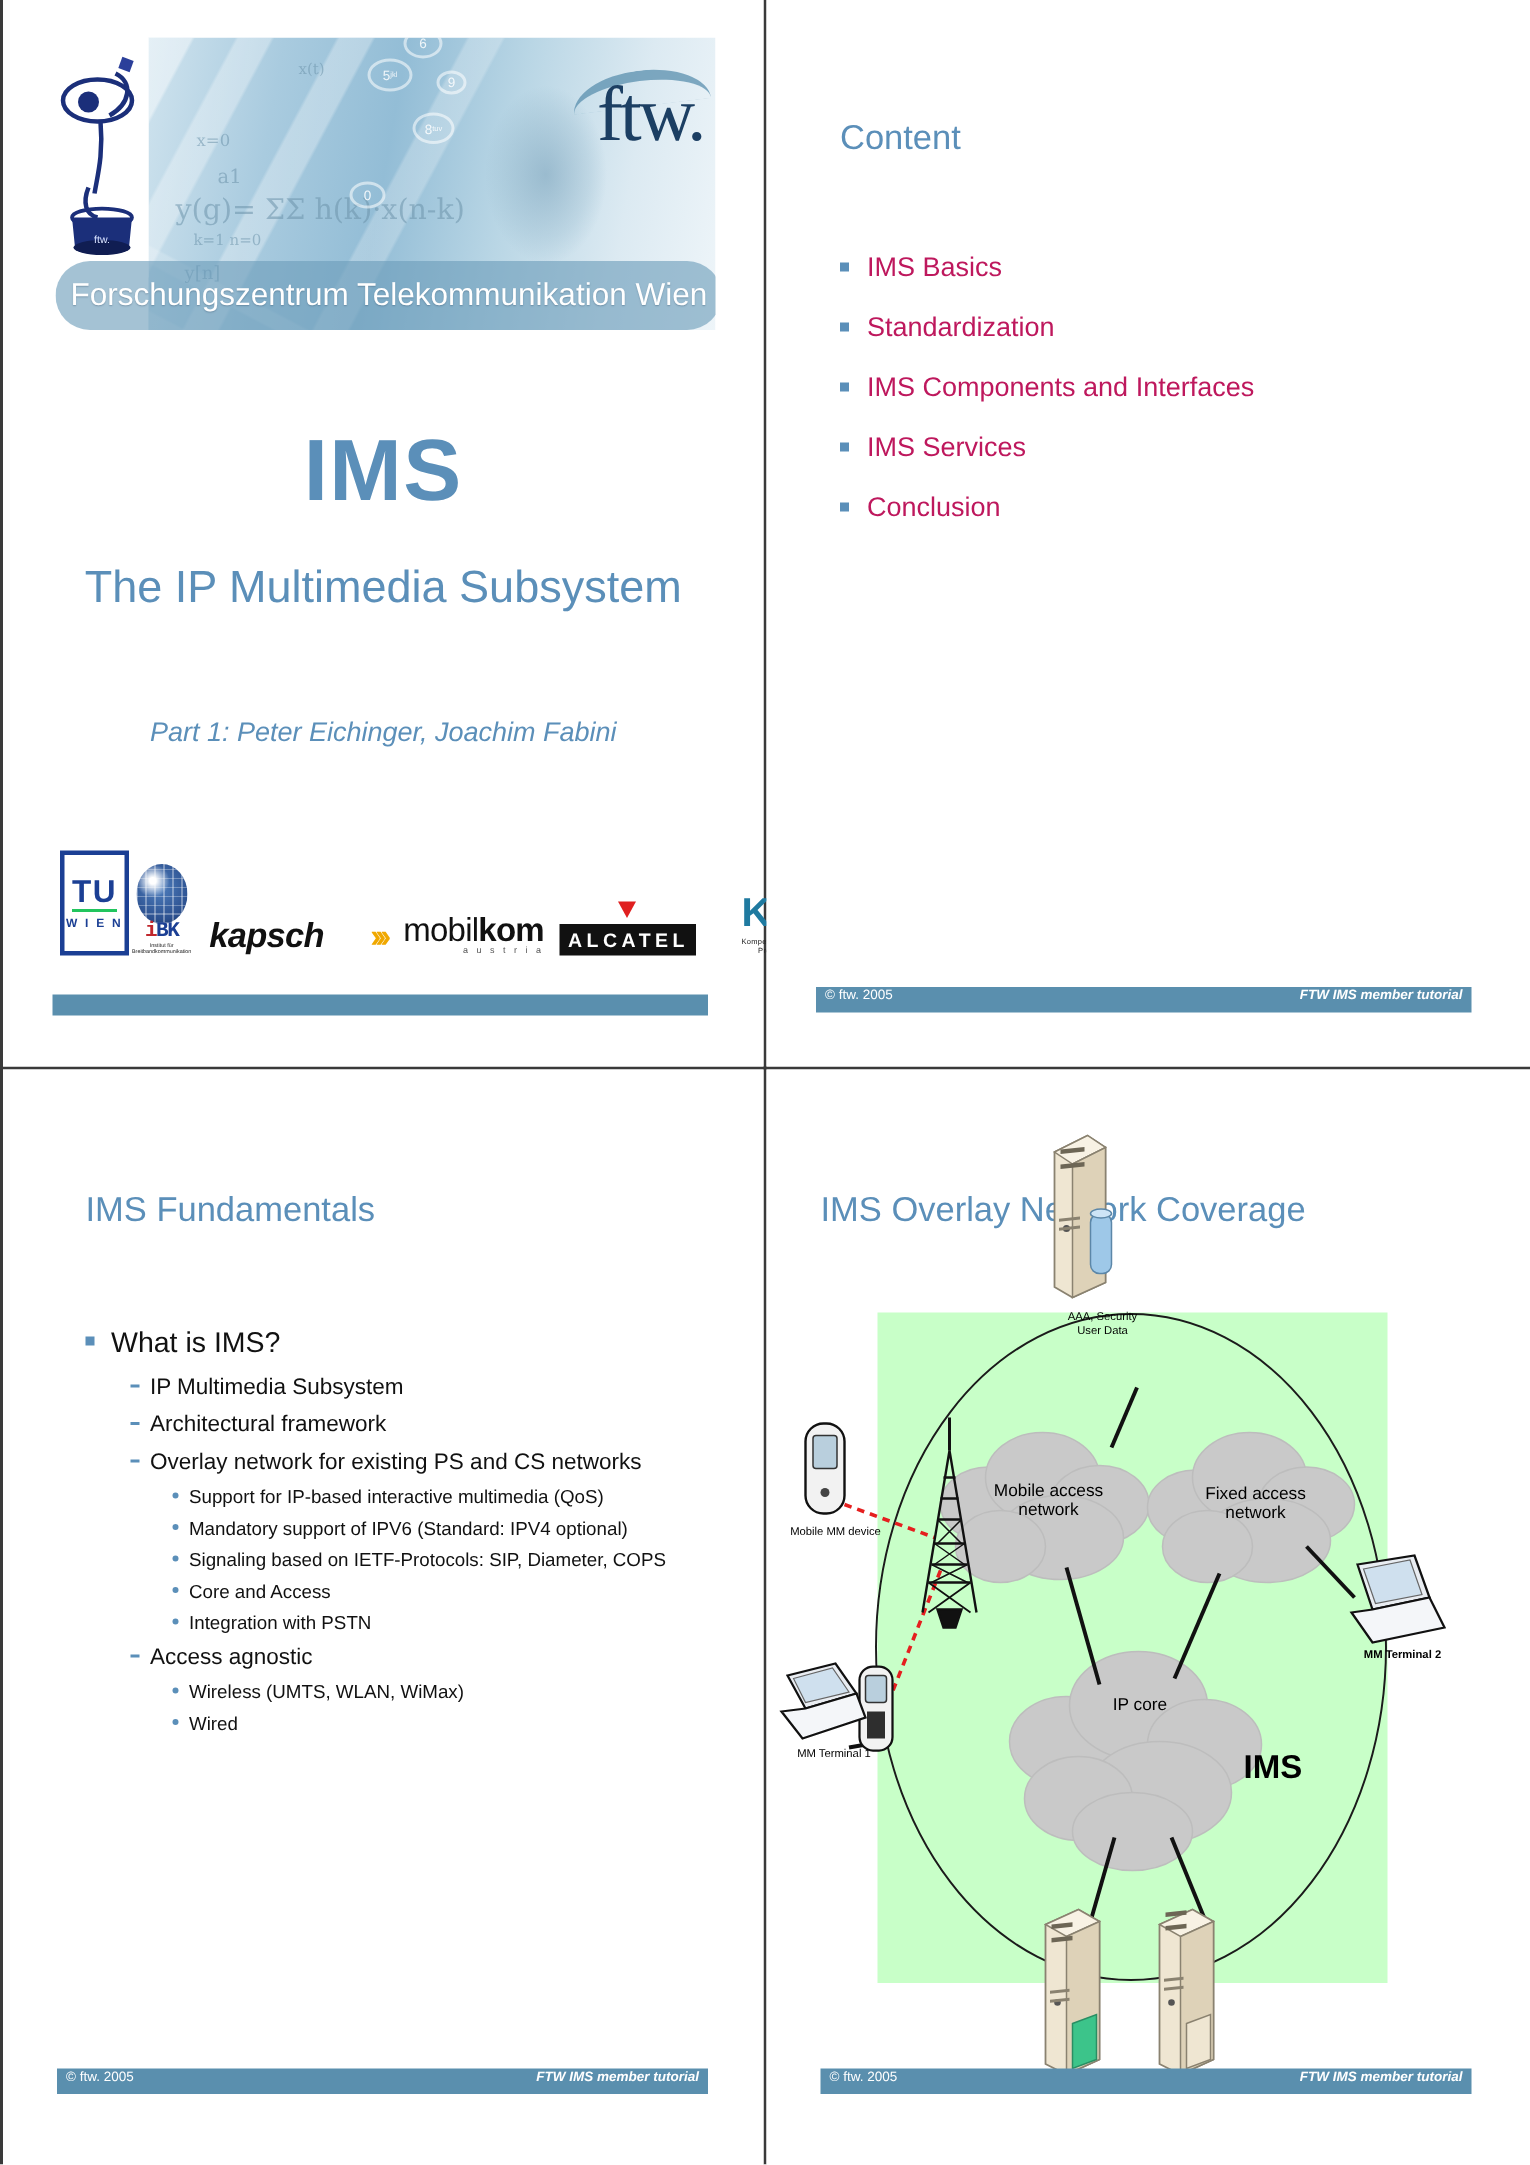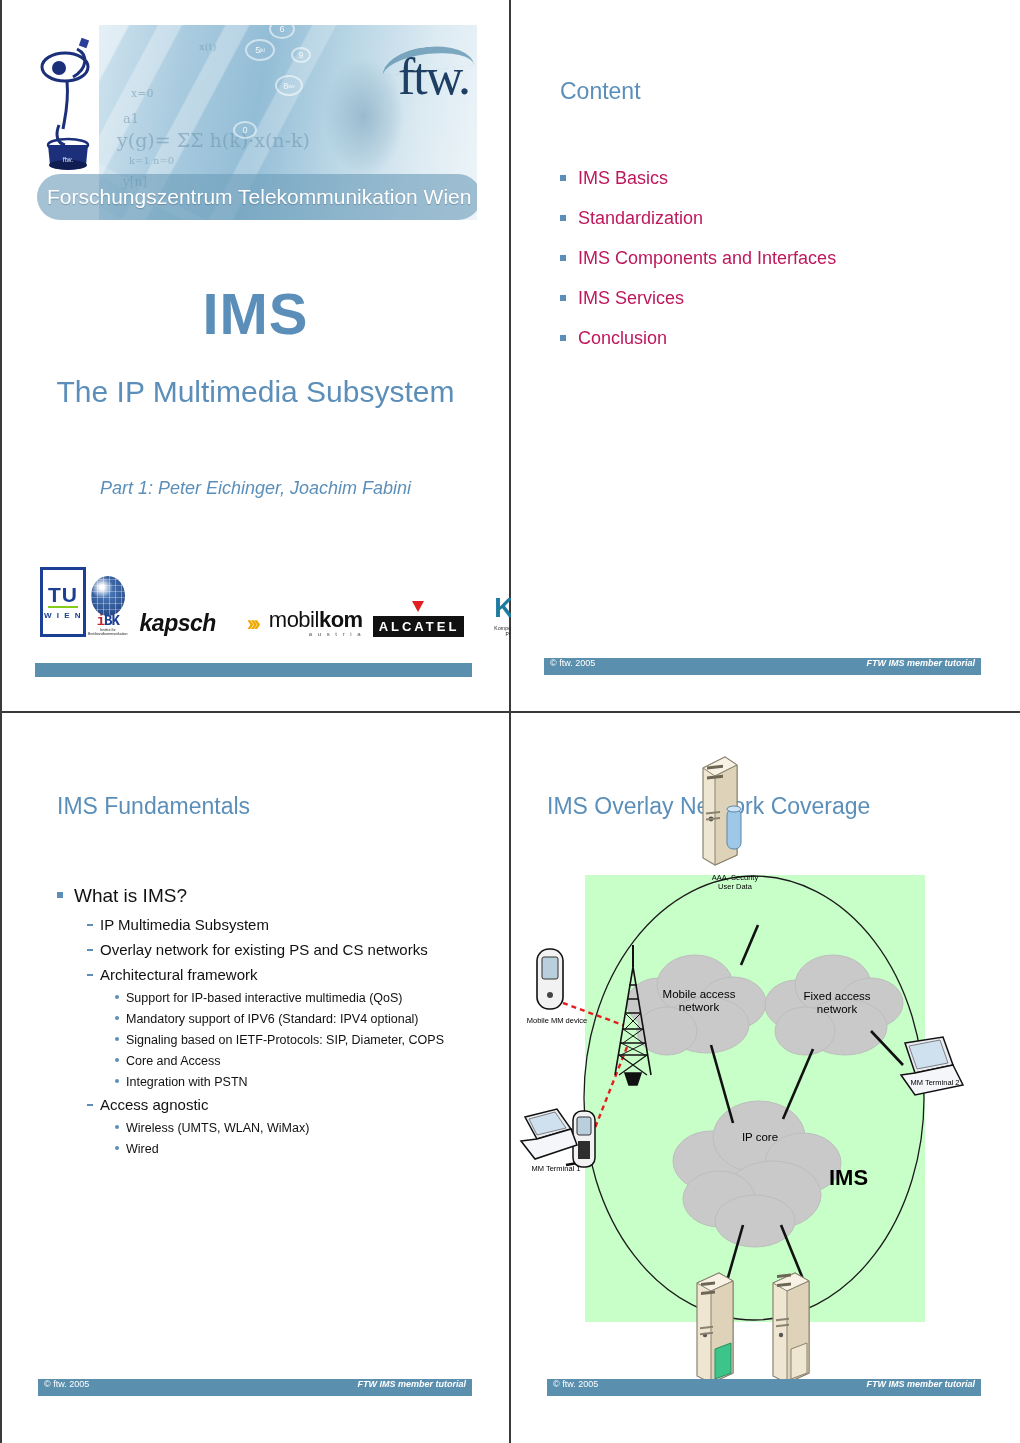--- a/index.html
+++ b/index.html
@@ -117,21 +117,21 @@
     position: absolute; left: 38px; top: 565px; width: 450px; height: 72px;
     display: flex; align-items: flex-end; gap: 0px;
   }
   .logo { position: relative; display: flex; align-items: flex-end; }
 
   .tu-logo {
     width: 46px; height: 70px; border: 3px solid #1b3f94; background: #fff;
     display: flex; flex-direction: column; align-items: center; justify-content: center;
     color: #1b3f94; font-weight: bold; line-height: 1;
   }
-  .tu-logo .tu { font-size: 21px; letter-spacing: 1px; border-bottom: 2px solid #84cc16; padding-bottom: 1px;}
+  .tu-logo .tu { font-size: 21px; letter-spacing: 1px; border-bottom: 2px solid #22c55e; padding-bottom: 1px;}
   .tu-logo .wien { font-size: 8px; letter-spacing: 1.5px; margin-top: 4px; }
 
   .ibk-wrap { margin-left: 2px; width: 68px; text-align: center; }
   .globe {
     width: 34px; height: 40px; margin: 0 auto;
     border-radius: 50%;
     background:
       radial-gradient(circle at 32% 28%, #ffffff 0 6%, rgba(255,255,255,0) 30%),
       repeating-linear-gradient(90deg, rgba(255,255,255,.35) 0 1px, rgba(255,255,255,0) 1px 6px),
       repeating-linear-gradient(0deg, rgba(255,255,255,.30) 0 1px, rgba(255,255,255,0) 1px 6px),
@@ -214,21 +214,21 @@
   <div class="edge-l"></div>
   <div class="sep-v"></div>
   <div class="sep-h"></div>
 
   <div class="slide s1">
 
     <div class="banner">
       <div class="banner-photo">
         <div class="face"></div>
         <div class="wb" style="left:32px; top:62px; font-size:11px;">x=0</div>
-        <div class="wb" style="left:24px; top:86px; font-size:13px;">a1</div>
+        <div class="wb" style="left:46px; top:86px; font-size:13px;">a1</div>
         <div class="wb" style="left:18px; top:104px; font-size:19px;">y(g)= ΣΣ h(k)·x(n-k)</div>
         <div class="wb" style="left:30px; top:130px; font-size:10px;">k=1 n=0</div>
         <div class="wb" style="left:24px; top:150px; font-size:12px;">y[n]</div>
         <div class="wb" style="left:100px; top:16px; font-size:10px;">x(t)</div>
         <div class="dial-circle" style="left:146px; top:14px; width:30px; height:22px;">5<span style="font-size:5px">jkl</span></div>
         <div class="dial-circle" style="left:176px; top:50px; width:28px; height:21px;">8<span style="font-size:5px">tuv</span></div>
         <div class="dial-circle" style="left:170px; top:-6px; width:26px; height:20px;">6</div>
         <div class="dial-circle" style="left:192px; top:22px; width:20px; height:16px;">9</div>
         <div class="dial-circle" style="left:134px; top:96px; width:24px; height:18px;">0</div>
         <div class="ftw-swoosh"></div>
@@ -346,25 +346,25 @@
       <div class="lvl1">
           <span class="mark"></span>
           <span class="txt">What is IMS?</span>
         </div>
       <div class="lvl2">
           <span class="mark"></span>
           <span class="txt">IP Multimedia Subsystem</span>
         </div>
       <div class="lvl2">
           <span class="mark"></span>
+          <span class="txt">Architectural framework</span>
+        </div>
+      <div class="lvl2">
+          <span class="mark"></span>
           <span class="txt">Overlay network for existing PS and CS networks</span>
-        </div>
-      <div class="lvl2">
-          <span class="mark"></span>
-          <span class="txt">Architectural framework</span>
         </div>
       <div class="lvl3">
           <span class="mark"></span>
           <span class="txt">Support for IP-based interactive multimedia (QoS)</span>
         </div>
       <div class="lvl3">
           <span class="mark"></span>
           <span class="txt">Mandatory support of IPV6 (Standard: IPV4 optional)</span>
         </div>
       <div class="lvl3">
@@ -524,21 +524,21 @@
       </g>
     </svg>
 
     <div class="dlabel" style="left:184px; top:161px; width:80px;">AAA, Security<br>User Data</div>
     <div class="dlabel big" style="left:138px; top:275px; width:100px;">Mobile access<br>network</div>
     <div class="dlabel big" style="left:276px; top:277px; width:100px;">Fixed access<br>network</div>
     <div class="dlabel big" style="left:209px; top:418px; width:80px;">IP core</div>
     <div class="dlabel ims" style="left:318px; top:452px;">IMS</div>
     <div class="dlabel" style="left:3px; top:304px; width:86px;">Mobile MM device</div>
     <div class="dlabel" style="left:3px; top:452px; width:84px;">MM Terminal 1</div>
-    <div class="dlabel" style="left:382px; top:366px; width:84px;">MM Terminal 2</div>
+    <div class="dlabel" style="left:382px; top:386px; width:84px;font-weight:bold;">MM Terminal 2</div>
     <div class="dlabel" style="left:163px; top:672px; width:76px;">MM Server 1</div>
     <div class="dlabel" style="left:240px; top:672px; width:76px;">MM Server 2</div>
 
     <div class="footer" style="left:36px; top:666px; width:434px;">
       <span class="left">© ftw. 2005</span>
       <span class="right">FTW IMS member tutorial</span>
     </div>
   </div>
 
 </div>

